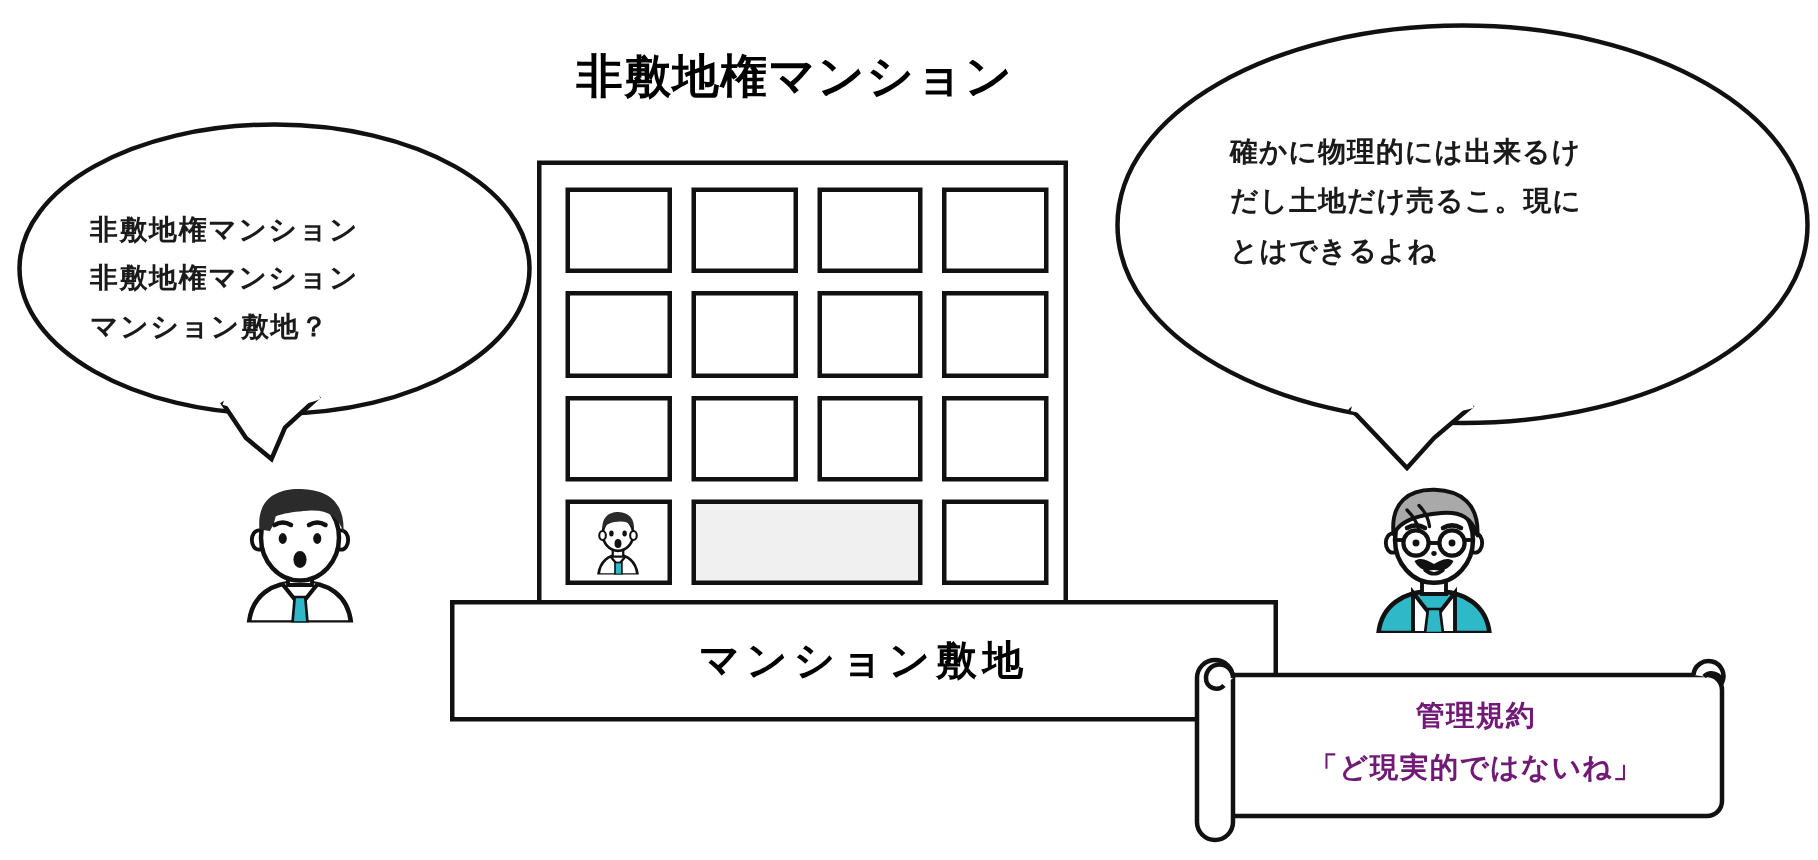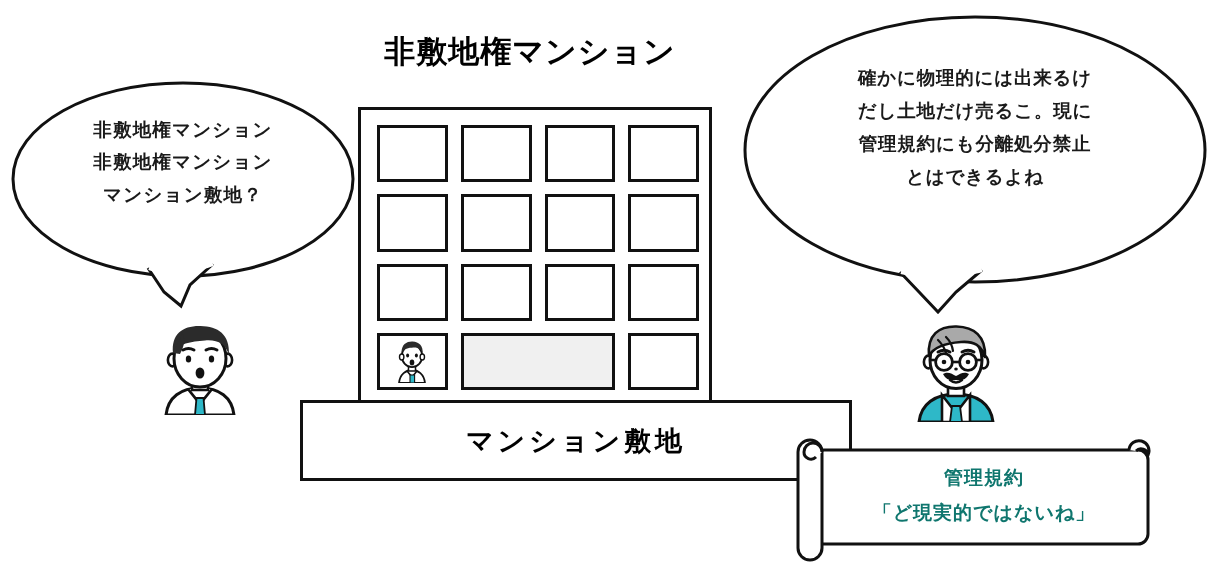--- a/index.html
+++ b/index.html
@@ -31,23 +31,24 @@
     font-weight: 700;
     letter-spacing: 1px;
     line-height: 1.1;
     white-space: nowrap;
   }
 
   
   .bubble-svg { display: block; }
   .bubble-text {
     position: absolute;
-    text-align: center;
+    text-align: left;
     font-weight: 700;
     color: #1a1a1a;
+    margin-top: 24px;
   }
 
   #bubble-left-wrap { left: 8px; top: 80px; width: 350px; height: 230px; }
   #bubble-left-text {
     left: 52px;
     top: 34px;
     width: 246px;
     font-size: 18.5px;
     line-height: 1.75;
     letter-spacing: 1.2px;
@@ -146,21 +147,21 @@
   #scroll-text {
     position: absolute;
     left: 48px;
     top: 24px;
     width: 300px;
     text-align: center;
     font-weight: 700;
     font-size: 19px;
     line-height: 1.85;
     letter-spacing: 1px;
-    color: #0f766e;
+    color: #701a75;
   }
 </style>
 </head>
 <body>
 
 <div id="stage">
 
   <div class="abs" id="building-title">非敷地権マンション</div>
 
   <div class="abs" id="bubble-left-wrap">
@@ -186,21 +187,20 @@
                C 360 3 463 62 463 136
                C 463 210 360 268 233 268
                C 106 268 3 210 3 136
                C 3 62 106 3 233 3 Z" fill="#ffffff" stroke="#111111" stroke-width="3"></path>
       <path d="M158 258 L 178 279 L 196 298 L 214 278 L 240 256" fill="#ffffff" stroke="#111111" stroke-width="3" stroke-linejoin="miter" stroke-linecap="butt"></path>
       <path d="M159 258 C 178 263 224 261 240 256" fill="#ffffff" stroke="#ffffff" stroke-width="4"></path>
     </svg>
     <div class="bubble-text" id="bubble-right-text">
       <div>確かに物理的には出来るけ</div>
       <div>だし土地だけ売るこ。現に</div>
-      <div>管理規約にも分離処分禁止</div>
       <div>とはできるよね</div>
     </div>
   </div>
 
   <div class="abs" id="building">
     <div id="window-grid">
 
       <div class="win"></div>
       <div class="win"></div>
       <div class="win"></div>

